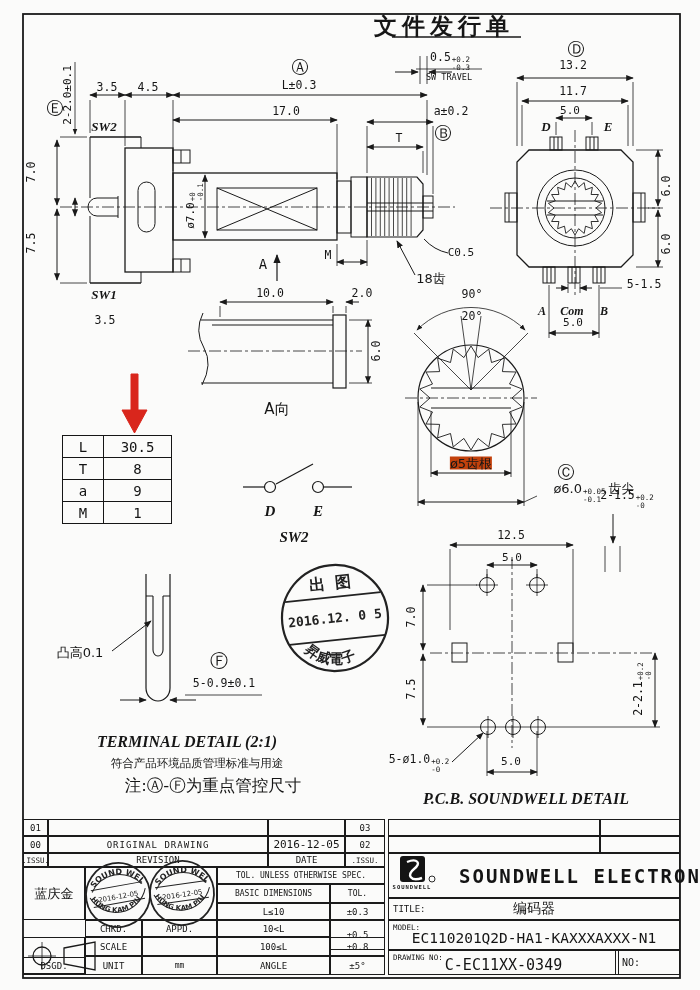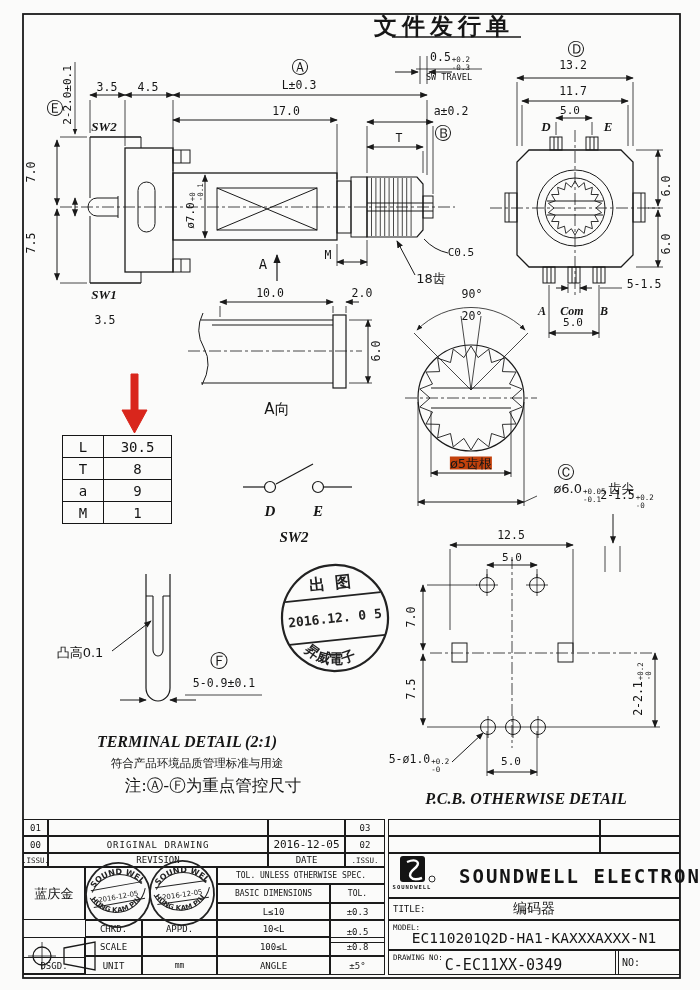--- a/index.html
+++ b/index.html
@@ -382,21 +382,21 @@
 <div class="t v" style="left:412px;top:689px;">7.5</div>
 <div class="t v" style="left:643px;top:689px;"><span>2-2.1</span><span class="stk">
         <span>+0.2</span>
         <span>-0</span>
       </span></div>
 <div class="t" style="left:419px;top:764px;"><span>5-ø1.0</span><span class="stk">
         <span>+0.2</span>
         <span>-0</span>
       </span></div>
 <div class="t" style="left:511px;top:761px;font-size:11px;">5.0</div>
-<div class="t ser" style="left:526px;top:799px;font-size:16px;">P.C.B. OTHERWISE DETAIL</div>
+<div class="t ser" style="left:526px;top:799px;font-size:16px;">P.C.B. SOUNDWELL DETAIL</div>
 
 <div class="tb">
 
   <div class="cell" style="left:0px;top:0px;width:25px;height:17px;">01</div>
   <div class="cell" style="left:25px;top:0px;width:220px;height:17px;"></div>
   <div class="cell" style="left:245px;top:0px;width:77px;height:17px;"></div>
   <div class="cell" style="left:322px;top:0px;width:40px;height:17px;">03</div>
   <div class="cell" style="left:0px;top:17px;width:25px;height:17px;">00</div>
   <div class="cell" style="left:25px;top:17px;width:220px;height:17px;letter-spacing:1px;">ORIGINAL  DRAWING</div>
   <div class="cell" style="left:245px;top:17px;width:77px;height:17px;font-size:11px;">2016-12-05</div>
@@ -416,21 +416,21 @@
   <div class="cell" style="left:119px;top:118px;width:75px;height:19px;"></div>
   <div class="cell" style="left:62px;top:137px;width:57px;height:19px;text-align:center;">UNIT</div>
   <div class="cell" style="left:119px;top:137px;width:75px;height:19px;font-size:8px;">mm</div>
 
   <div class="cell" style="left:194px;top:48px;width:168px;height:17px;font-size:8px;">TOL. UNLESS OTHERWISE SPEC.</div>
   <div class="cell" style="left:194px;top:65px;width:113px;height:19px;font-size:8px;">BASIC DIMENSIONS</div>
   <div class="cell" style="left:307px;top:65px;width:55px;height:19px;font-size:8px;">TOL.</div>
   <div class="cell" style="left:194px;top:84px;width:113px;height:17px;">L≤10</div>
   <div class="cell" style="left:307px;top:84px;width:55px;height:17px;text-align:center;">±0.3</div>
   <div class="cell" style="left:194px;top:101px;width:113px;height:17px;">10&lt;L</div>
-  <div class="cell" style="left:307px;top:101px;width:55px;height:23px;">±0.5</div>
+  <div class="cell" style="left:307px;top:101px;width:55px;height:30px;">±0.5</div>
   <div class="cell" style="left:194px;top:118px;width:113px;height:19px;">100≤L</div>
   <div class="cell" style="left:307px;top:118px;width:55px;height:19px;">±0.8</div>
   <div class="cell" style="left:194px;top:137px;width:113px;height:19px;">ANGLE</div>
   <div class="cell" style="left:307px;top:137px;width:55px;height:19px;">±5°</div>
 
   <div class="cell" style="left:365px;top:0px;width:212px;height:17px;"></div>
   <div class="cell" style="left:577px;top:0px;width:80px;height:17px;"></div>
   <div class="cell" style="left:365px;top:17px;width:212px;height:17px;"></div>
   <div class="cell" style="left:577px;top:17px;width:80px;height:17px;"></div>
   <div class="cell" style="left:365px;top:34px;width:292px;height:45px;justify-content:flex-start;padding-left:70px;">

